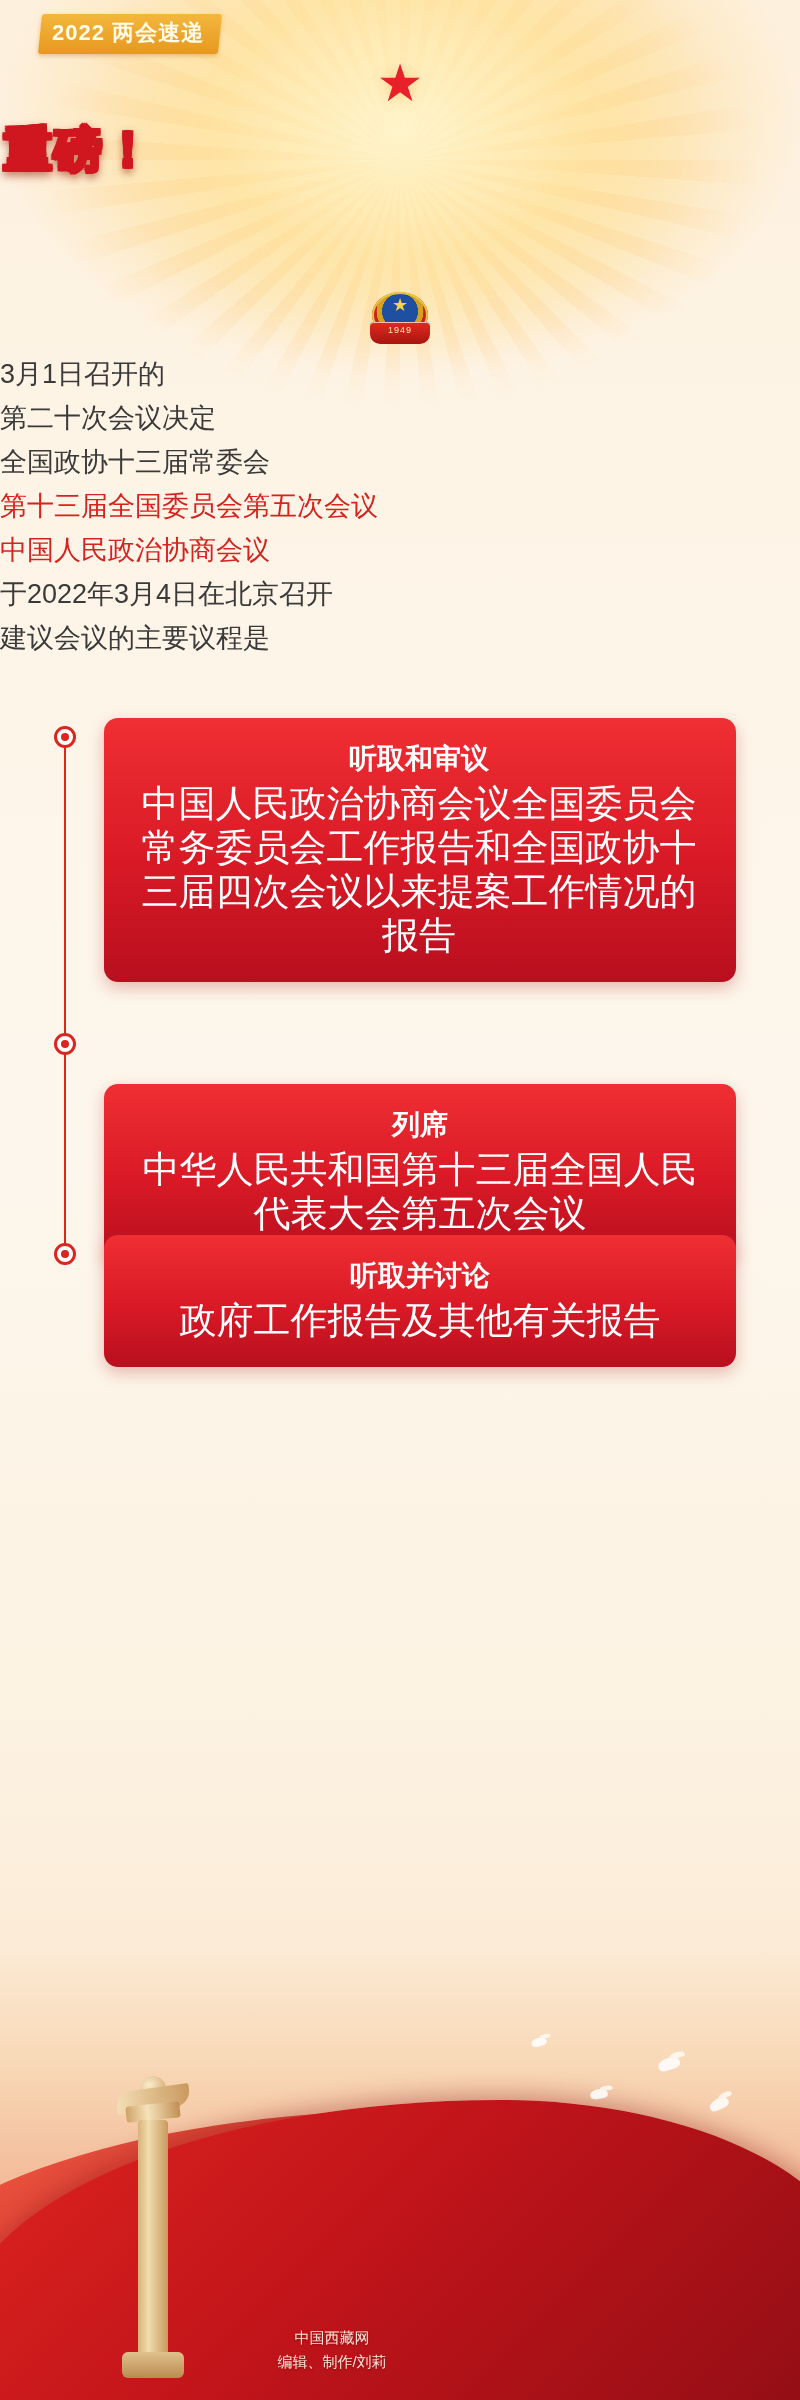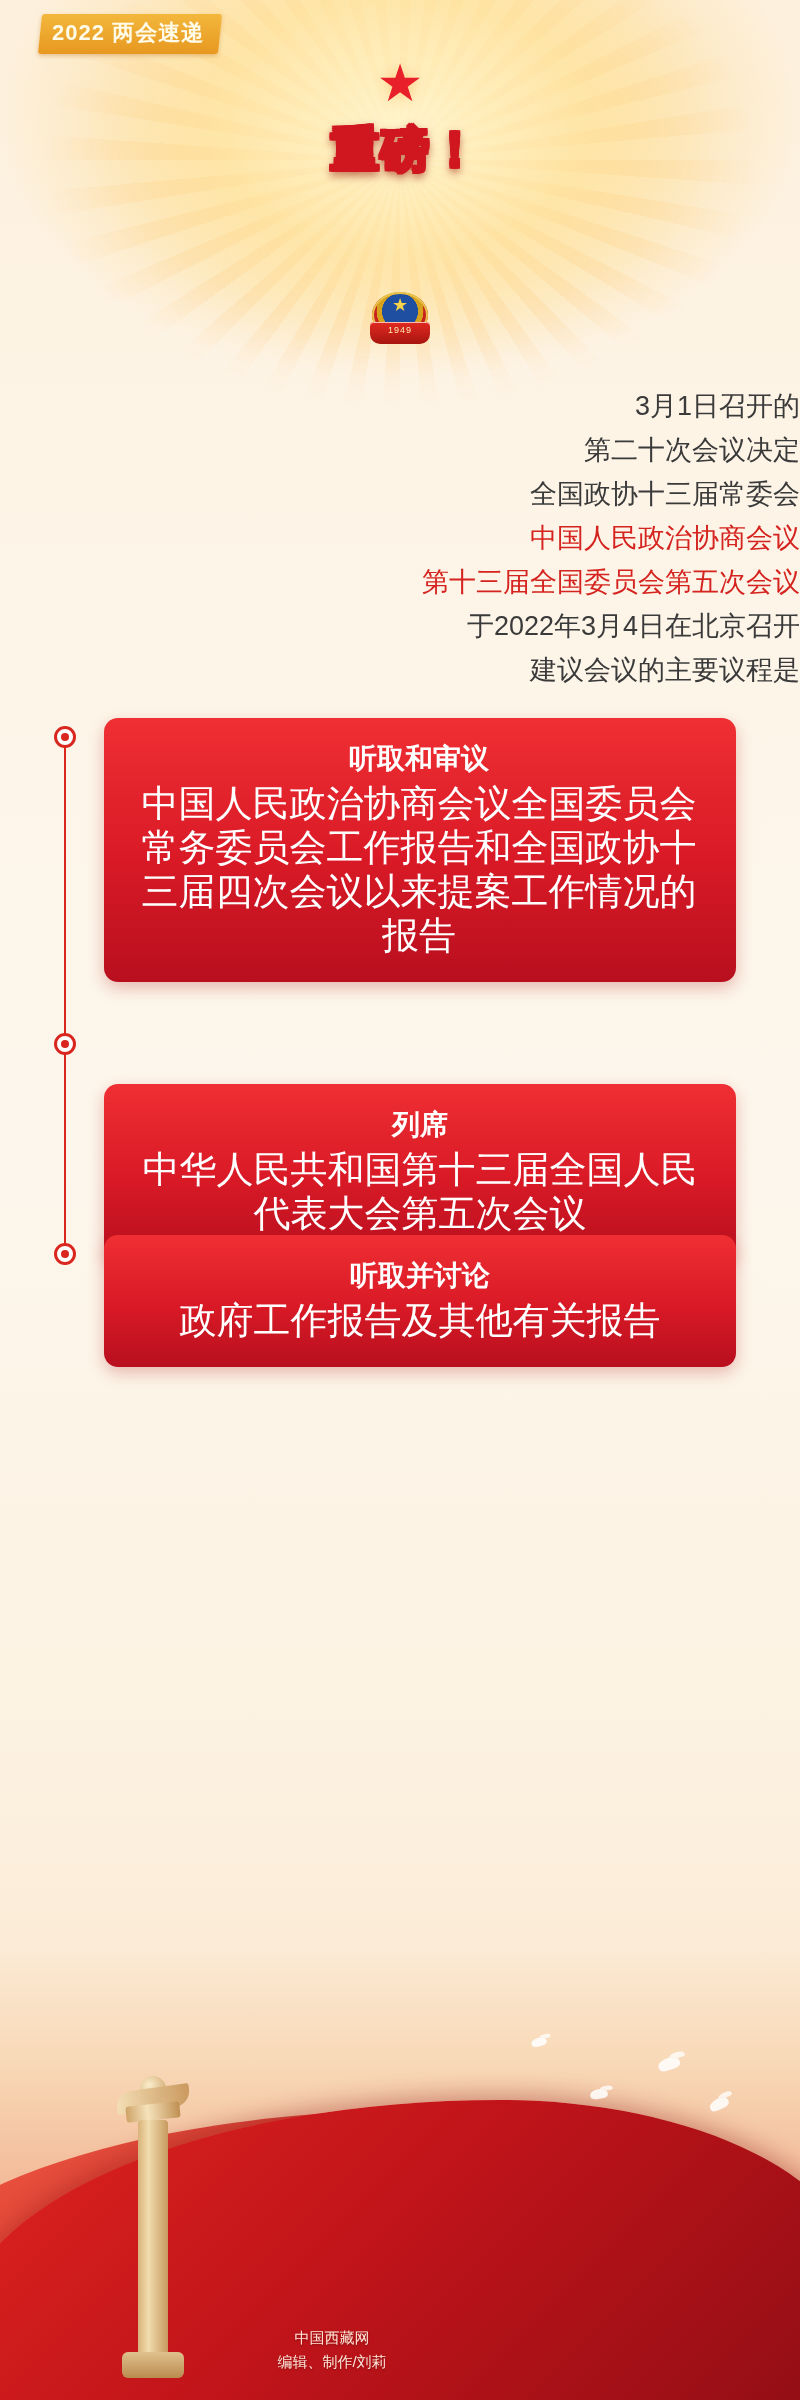--- a/index.html
+++ b/index.html
@@ -75,24 +75,24 @@
     font-weight: bold;
     letter-spacing: 1px;
     box-shadow: 0 2px 4px rgba(180,110,20,.35);
     transform: skewX(-6deg);
   }
   .tag span { display: inline-block; transform: skewX(6deg); }
 
   
   .headline {
     position: absolute;
-    left: 16px;
+    left: 4px;
     top: 118px;
     width: 780px;
-    text-align: center;
+    text-align: left;
   }
   .headline .line1 {
     font-size: 48px;
     font-weight: bold;
     letter-spacing: 2px;
     color: #fff7d8;
     text-shadow:
       2px 0 0 #d01720, -2px 0 0 #d01720, 0 2px 0 #d01720, 0 -2px 0 #d01720,
       2px 2px 0 #d01720, -2px 2px 0 #d01720, 2px -2px 0 #d01720, -2px -2px 0 #d01720,
       0 5px 7px rgba(150,40,10,.45);
@@ -159,23 +159,23 @@
     width: 18px; height: 18px;
     font-size: 18px; line-height: 18px;
     text-align: center;
     color: #f6d24b;
   }
 
   
   .intro {
     position: absolute;
     left: 0;
-    top: 384px;
+    top: 352px;
     width: 800px;
-    text-align: right;
+    text-align: left;
     font-size: 27px;
     line-height: 44px;
     color: #3a3a3a;
   }
   .intro .hl { color: #d5231f; }
 
   
   .timeline {
     position: absolute;
     left: 64px;
@@ -385,22 +385,22 @@
   <div class="emblem">
     <div class="ring"></div>
     <div class="star">★</div>
     <div class="band"></div>
   </div>
 
   <div class="intro">
     <div>3月1日召开的</div>
     <div>第二十次会议决定</div>
     <div>全国政协十三届常委会</div>
+    <div class="hl">第十三届全国委员会第五次会议</div>
     <div class="hl">中国人民政治协商会议</div>
-    <div class="hl">第十三届全国委员会第五次会议</div>
     <div>于2022年3月4日在北京召开</div>
     <div>建议会议的主要议程是</div>
   </div>
 
   <div class="timeline"></div>
   <div class="dot d1"></div>
   <div class="dot d2"></div>
   <div class="dot d3"></div>
 
   <div class="card c1">

